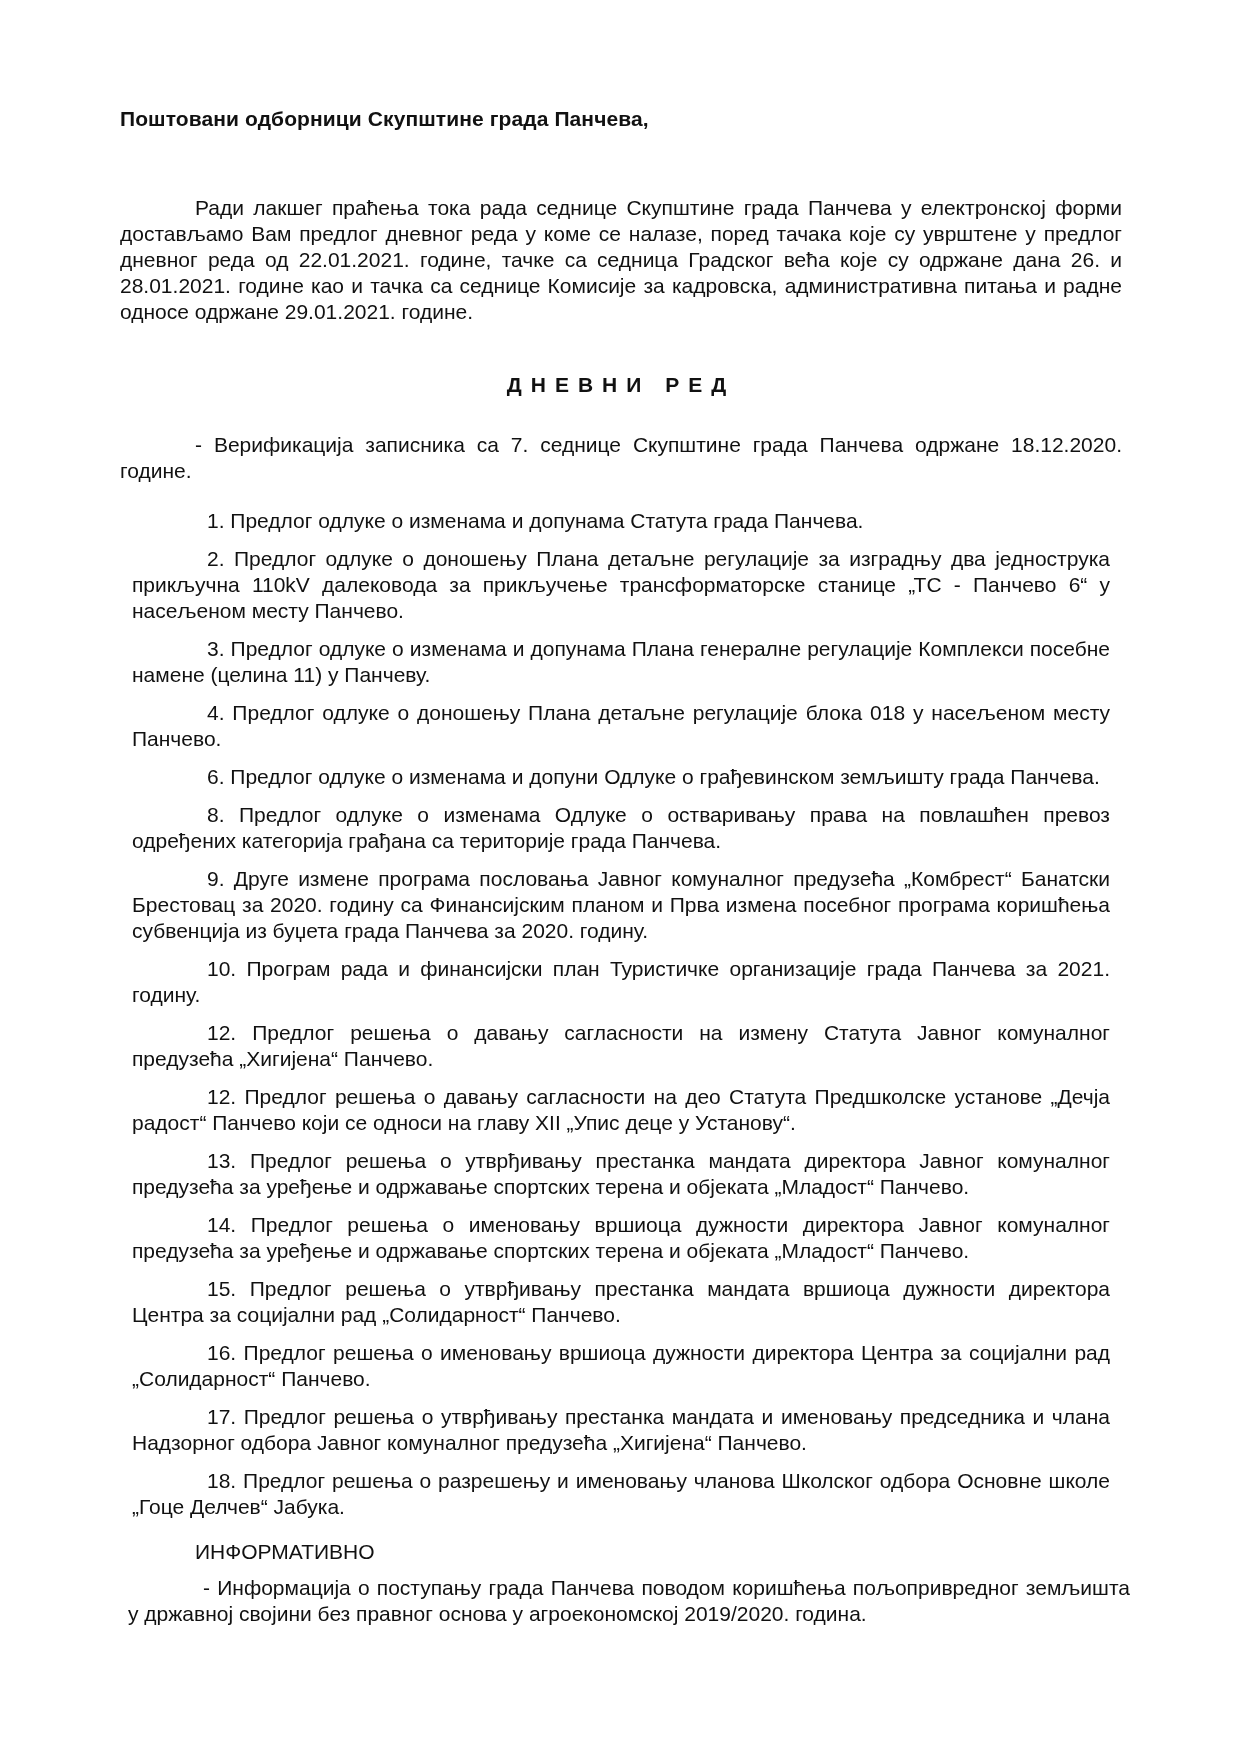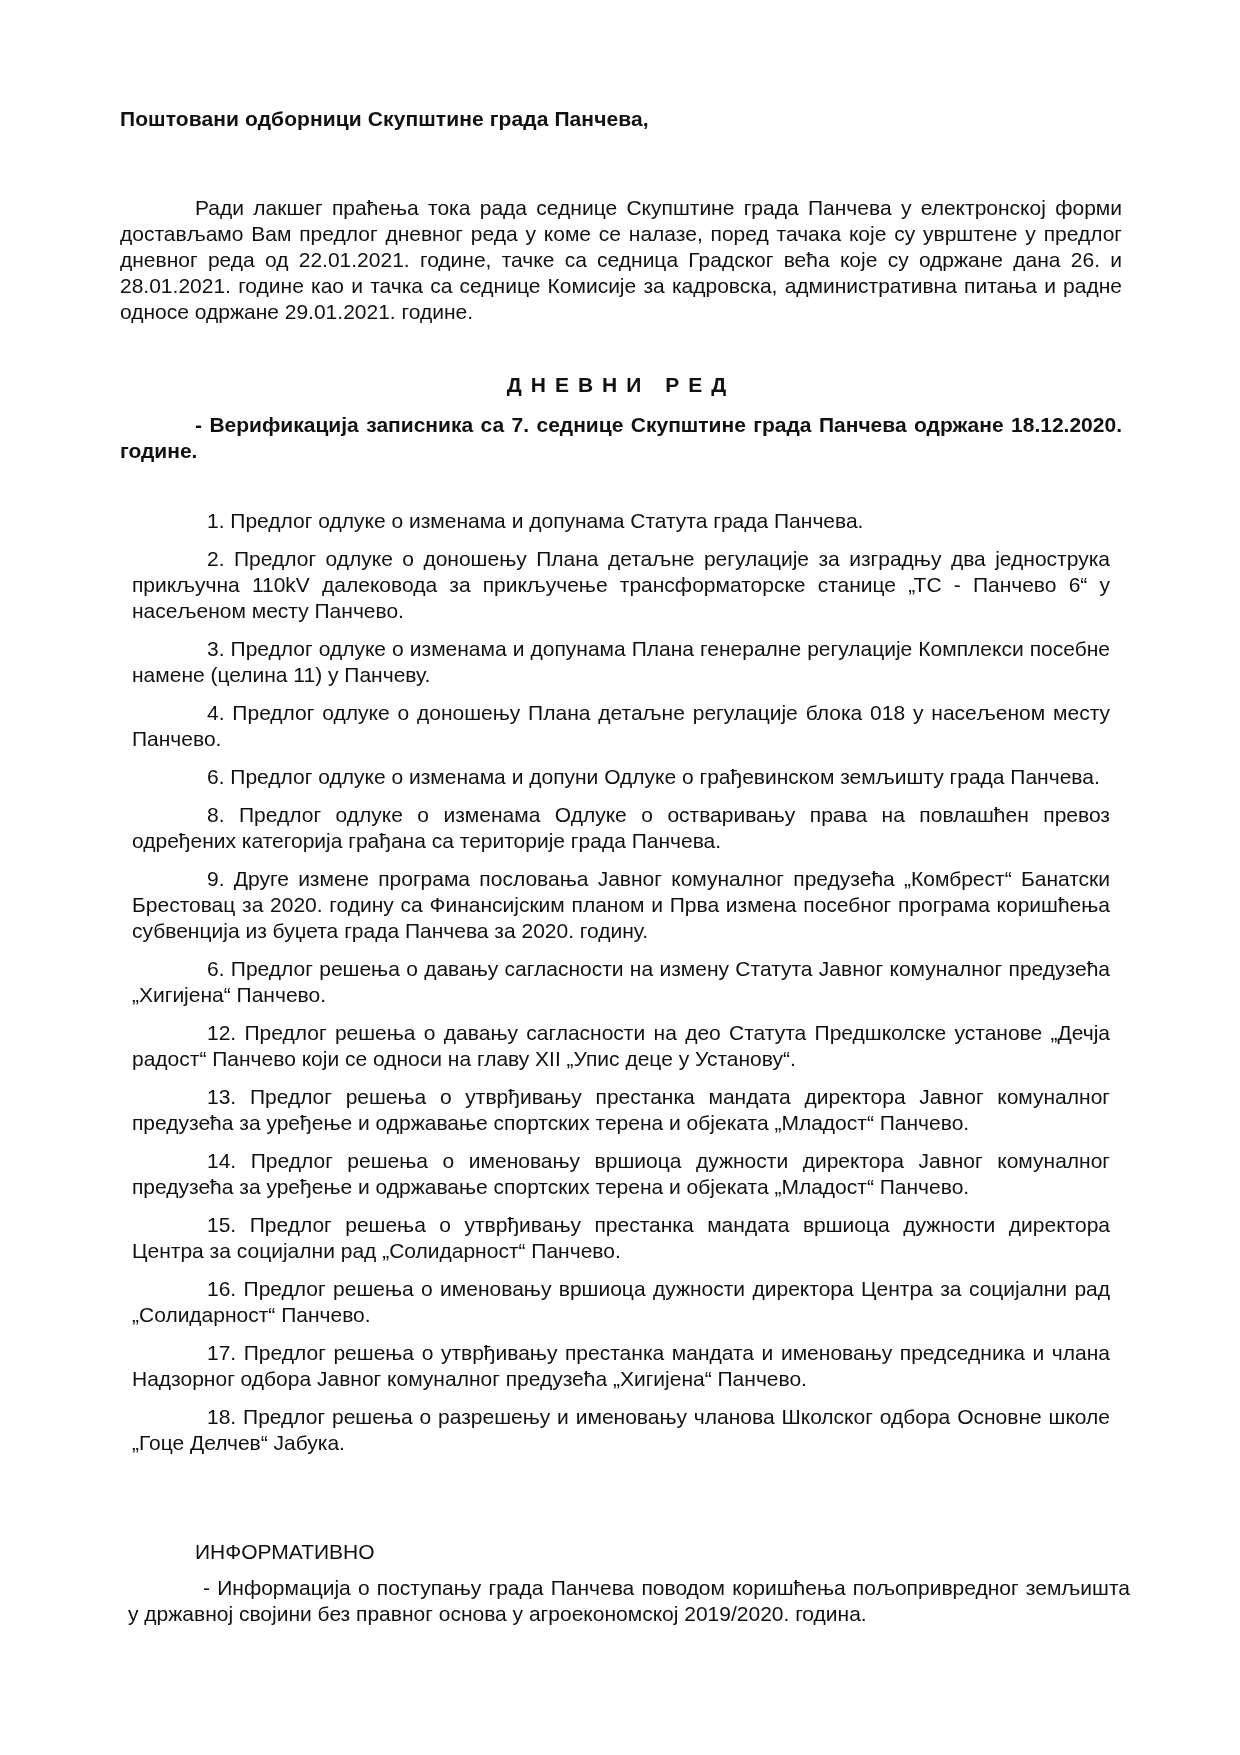--- a/index.html
+++ b/index.html
@@ -45,25 +45,25 @@
       left: 0;
       width: 1002px;
       text-align: center;
       font-size: 21px;
       font-weight: bold;
       letter-spacing: 9px;
       margin-top: 20px;
     }
     .verification {
       position: absolute;
-      top: 412px;
+      top: 432px;
       left: 0;
       width: 1002px;
       font-size: 21px;
-      font-weight: bold;
+      font-weight: normal;
       line-height: 26px;
       text-align: justify;
       text-indent: 75px;
     }
     .items {
       position: absolute;
       top: 496px;
       left: 0;
       width: 1002px;
       font-size: 21px;
@@ -105,21 +105,22 @@
   <p class="verification" style="margin:0">- Верификација записника са 7. седнице Скупштине града Панчева  одржане 18.12.2020. године.</p>
 
   <div class="items">
     <p class="item">1. Предлог одлуке о изменама и допунама Статута града Панчева.</p>
     <p class="item">2. Предлог одлуке о доношењу Плана детаљне регулације за изградњу два једнострука прикључна 110kV далековода за прикључење трансформаторске станице „ТС - Панчево 6“ у насељеном месту Панчево.</p>
     <p class="item">3. Предлог одлуке о изменама и допунама Плана генералне регулације Комплекси посебне намене (целина 11) у Панчеву.</p>
     <p class="item">4. Предлог одлуке о доношењу Плана детаљне регулације блока 018 у насељеном месту Панчево.</p>
     <p class="item">6. Предлог одлуке о изменама и допуни Одлуке о грађевинском земљишту града Панчева.</p>
     <p class="item">8. Предлог одлуке о изменама Одлуке о остваривању права на повлашћен превоз одређених категорија грађана са територије града Панчева.</p>
     <p class="item">9. Друге измене програма пословања Јавног комуналног предузећа  „Комбрест“ Банатски Брестовац за 2020. годину са Финансијским планом и Прва измена посебног програма коришћења субвенција из буџета града Панчева за 2020. годину.</p>
-    <p class="item">6. Предлог решења о давању сагласности на измену Статута Јавног комуналног предузећа „Хигијена“ Панчево.</p>
+    <p class="item">10. Програм рада и финансијски план Туристичке организације града Панчева за 2021. годину.</p>
+    <p class="item">12. Предлог решења о давању сагласности на измену Статута Јавног комуналног предузећа „Хигијена“ Панчево.</p>
     <p class="item">12. Предлог решења о давању сагласности на део Статута Предшколске установе „Дечја радост“ Панчево који се односи на главу XII „Упис деце у Установу“.</p>
     <p class="item">13. Предлог решења о утврђивању престанка мандата директора Јавног комуналног предузећа за уређење и одржавање спортских терена и објеката „Младост“ Панчево.</p>
     <p class="item">14. Предлог решења о именовању вршиоца дужности директора Јавног комуналног предузећа за уређење и одржавање спортских терена и објеката „Младост“ Панчево.</p>
     <p class="item">15. Предлог решења о утврђивању престанка мандата вршиоца дужности директора Центра за социјални рад „Солидарност“ Панчево.</p>
     <p class="item">16. Предлог решења о именовању вршиоца дужности директора Центра за социјални рад „Солидарност“ Панчево.</p>
     <p class="item">17. Предлог решења о утврђивању престанка мандата и именовању председника и члана  Надзорног одбора  Јавног комуналног предузећа „Хигијена“ Панчево.</p>
     <p class="item">18. Предлог решења о разрешењу и именовању чланова Школског одбора Основне школе „Гоце Делчев“ Јабука.</p>
   </div>
 
   <div class="informative-title">ИНФОРМАТИВНО</div>

